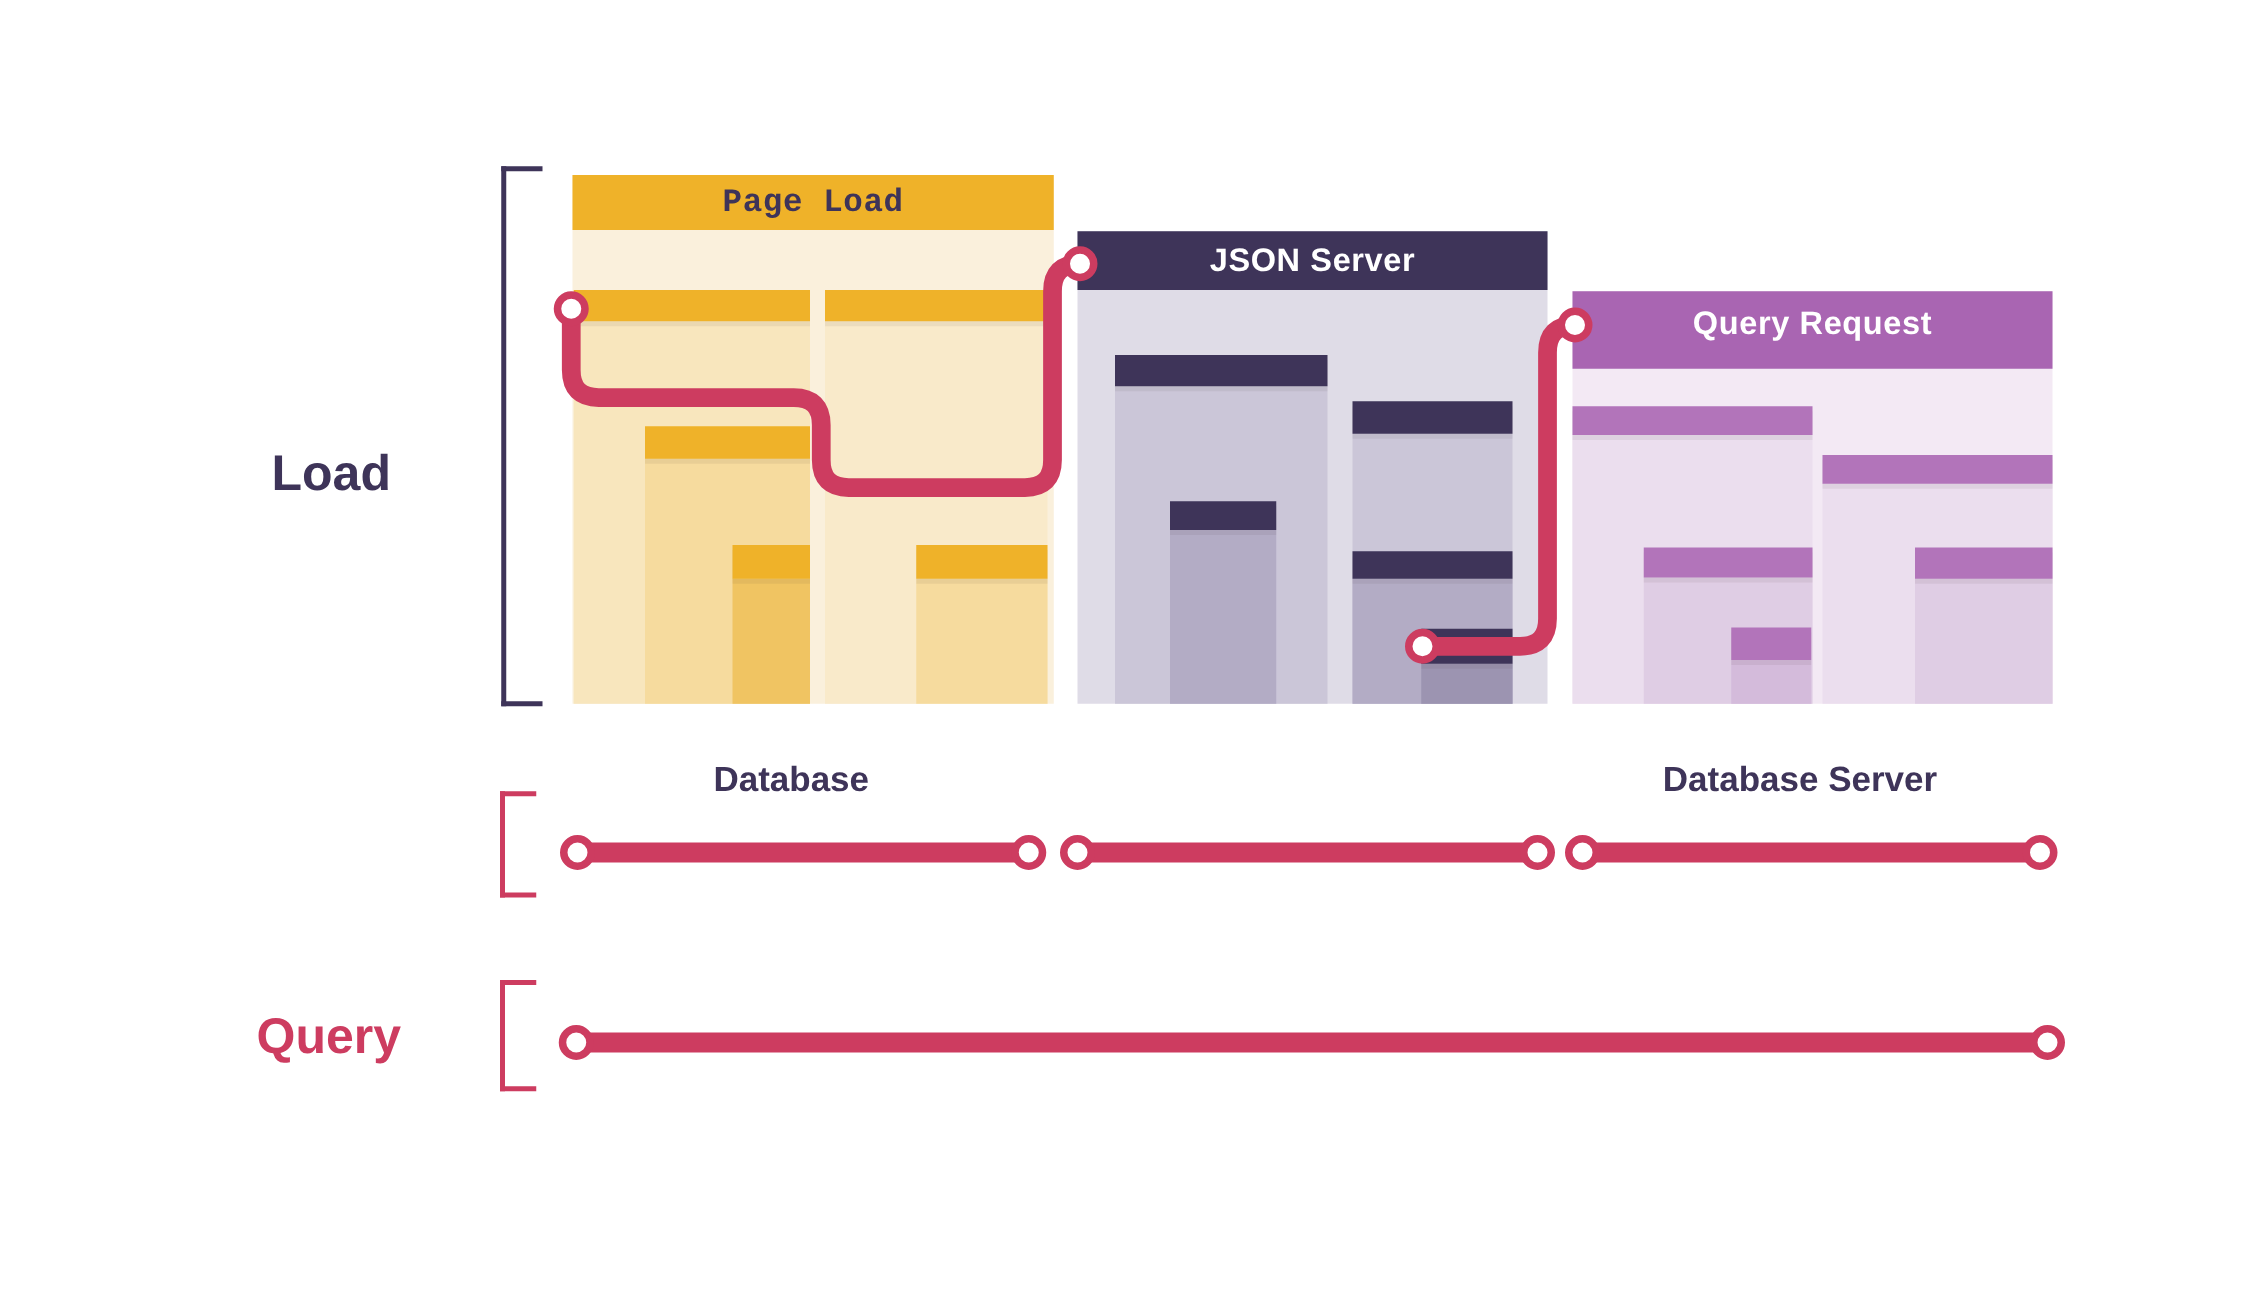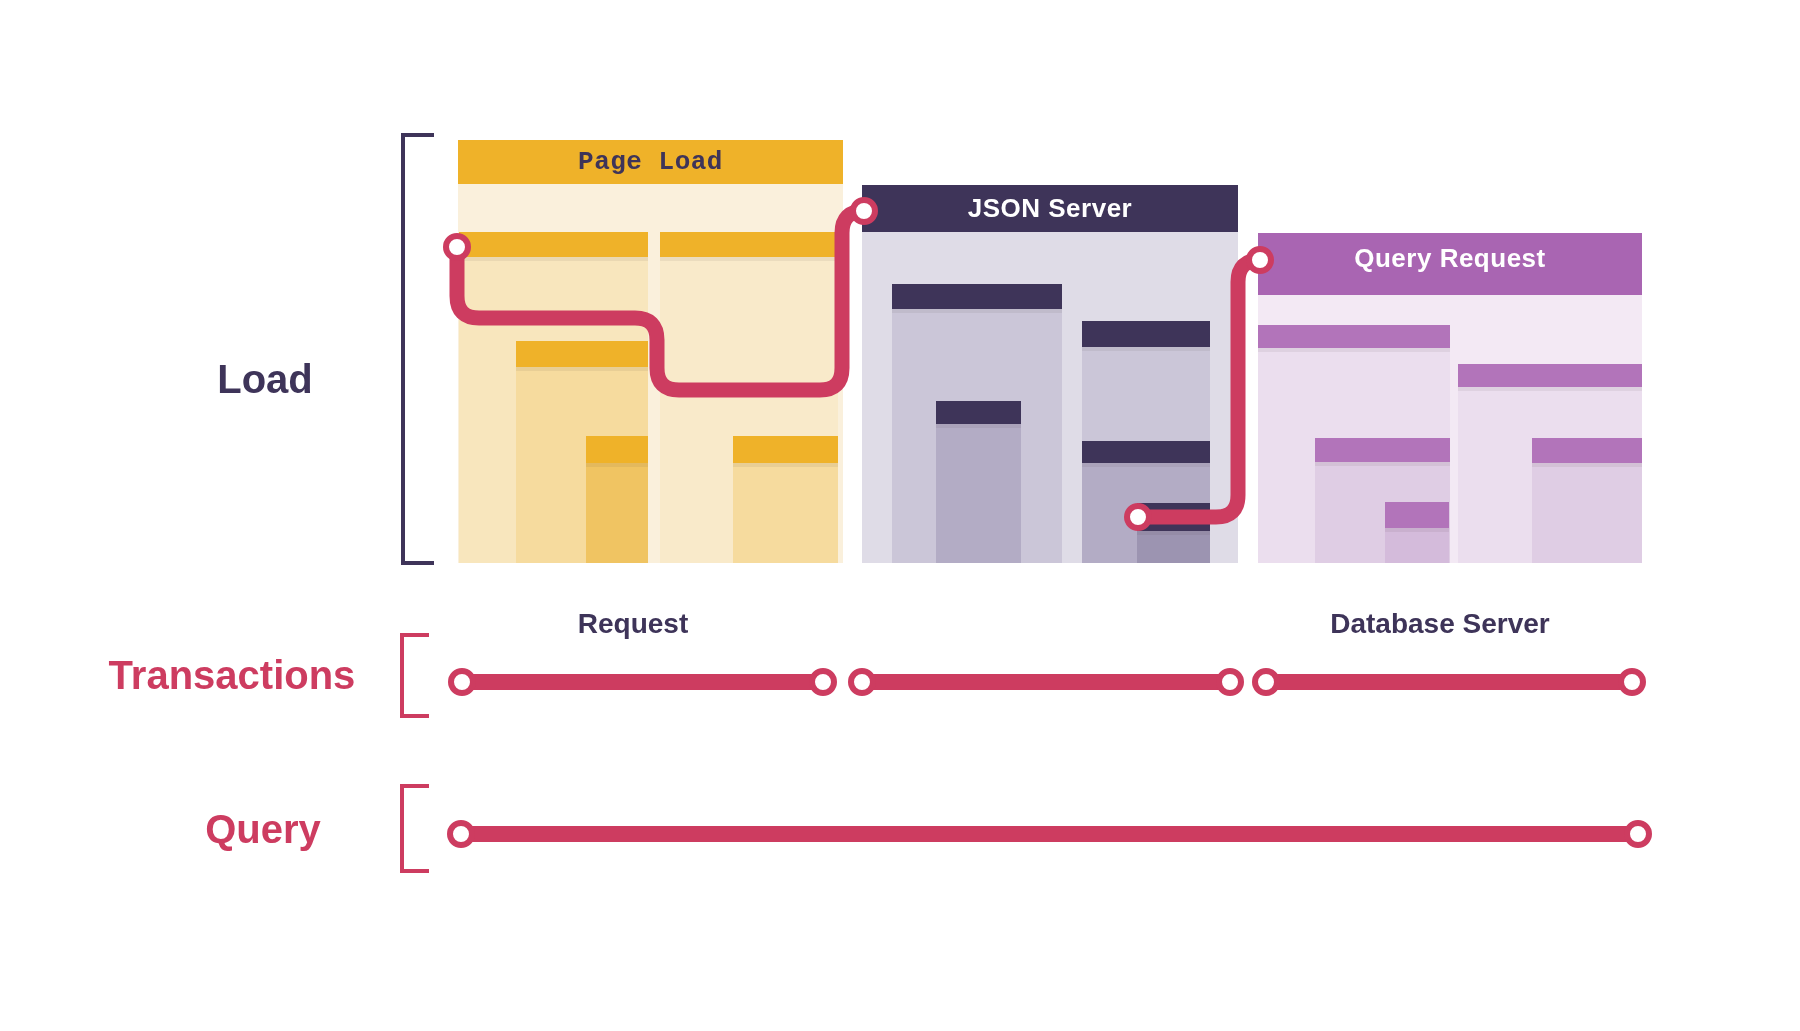--- a/index.html
+++ b/index.html
@@ -21,21 +21,20 @@
   svg .trace-path{fill:none;stroke:var(--crimson);stroke-width:15;stroke-linecap:round;}
   svg .tline{fill:none;stroke:var(--crimson);stroke-width:16;}
   svg .node{fill:#ffffff;stroke:var(--crimson);stroke-width:6;}
 </style>
 </head>
 <body>
 
 <div class="canvas">
 
   <div class="side-label navy-text" style="left:115px;top:357px;width:300px;">Load</div>
-  <div class="side-label crimson-text" style="left:82px;top:653px;width:300px;">Transactions</div>
   <div class="side-label crimson-text" style="left:113px;top:807px;width:300px;">Query</div>
 
   <div class="bracket navy" style="left:401px;top:133px;width:29px;height:424px;"></div>
   <div class="bracket crimson" style="left:400px;top:633px;width:25px;height:77px;"></div>
   <div class="bracket crimson" style="left:400px;top:784px;width:25px;height:81px;"></div>
 
   <div class="block" style="left:458px;top:140px;width:385px;height:423px;background:var(--cream);">
     <div class="hdr" style="height:44px;line-height:44px;background:var(--amber);color:var(--navy);font-family:Liberation Mono, monospace;">Page Load</div>
   </div>
 
@@ -76,21 +75,21 @@
   <i class="r" style="left:1315px;top:462px;width:135px;height:101px;background:var(--purple-t2);"></i>
   <i class="r" style="left:1532px;top:463px;width:110px;height:100px;background:var(--purple-t2);"></i>
   <i class="r" style="left:1385px;top:528px;width:64px;height:35px;background:var(--purple-t3);"></i>
 
   <i class="r bar" style="left:1258px;top:325px;width:192px;height:23px;background:var(--purple-bar);"></i>
   <i class="r bar" style="left:1458px;top:364px;width:184px;height:23px;background:var(--purple-bar);"></i>
   <i class="r bar" style="left:1315px;top:438px;width:135px;height:24px;background:var(--purple-bar);"></i>
   <i class="r bar" style="left:1532px;top:438px;width:110px;height:25px;background:var(--purple-bar);"></i>
   <i class="r bar" style="left:1385px;top:502px;width:64px;height:26px;background:var(--purple-bar);"></i>
 
-  <div class="svc" style="left:483px;top:608px;">Request</div>
+  <div class="svc" style="left:483px;top:608px;">Database</div>
   <div class="svc" style="left:1290px;top:608px;">Database Server</div>
 
   <svg class="overlay" width="1800" height="1031" viewBox="0 0 1800 1031">
 
     <path class="trace-path" d="M 457 247 V 296 Q 457 318 479 318 H 635 Q 657 318 657 340 V 368 Q 657 390 679 390 H 820 Q 842 390 842 368 V 233 Q 842 211 864 211 H 866"></path>
 
     <path class="trace-path" d="M 1138 517 H 1216 Q 1238 517 1238 495 V 282 Q 1238 260 1260 260 H 1262"></path>
 
     <path class="tline" d="M 462 682 H 823"></path>
     <path class="tline" d="M 862 682 H 1230"></path>

